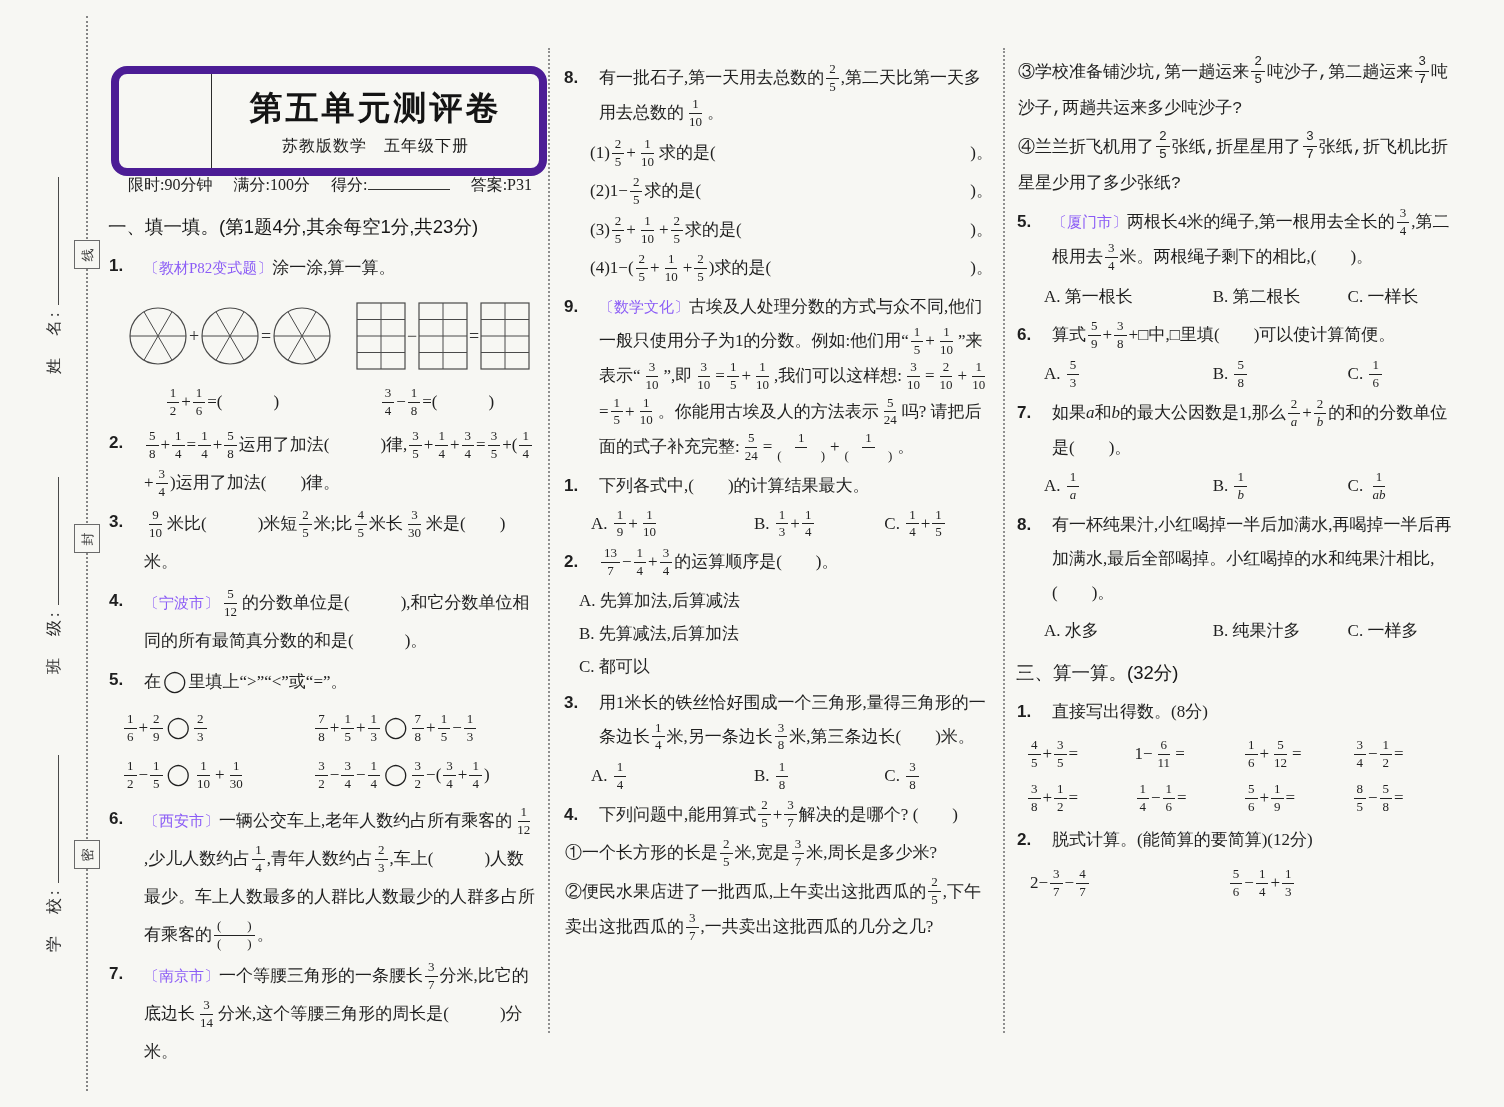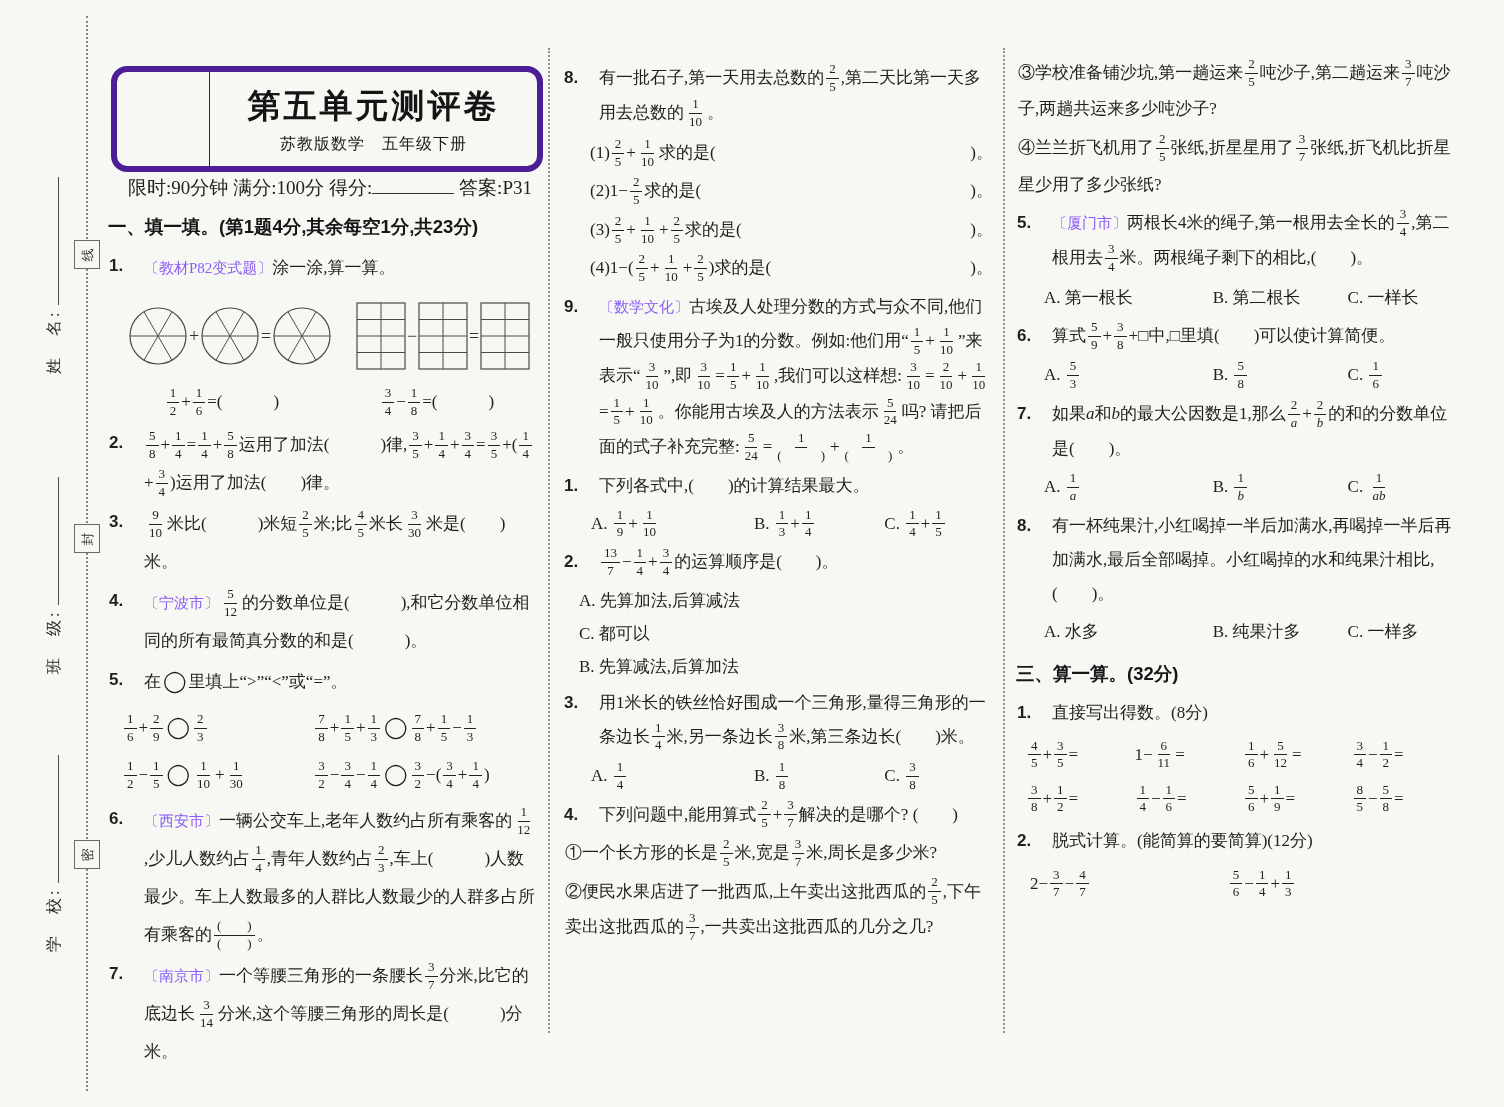--- a/index.html
+++ b/index.html
@@ -9,46 +9,46 @@
   .seal-line{position:absolute;left:86px;top:16px;height:1075px;border-left:2px dotted #858585;}
   .seal-box{position:absolute;left:74px;width:24px;height:27px;border:1.5px solid #6a6a6a;
             background:#f7f7f3;display:flex;align-items:center;justify-content:center;z-index:2;}
   .seal-box span{transform:rotate(-90deg);font-size:13px;color:#333;}
   .field{position:absolute;white-space:nowrap;font-size:16px;letter-spacing:3px;color:#2a2a2a;
          transform:rotate(-90deg);transform-origin:left top;}
   .wline{display:inline-block;width:128px;border-bottom:1.5px solid #4a4a4a;height:13px;margin-left:5px;}
   
   .vsep{position:absolute;top:48px;height:985px;border-left:2px dotted #8f8f8f;}
   
-  .hdr-box{position:absolute;left:111px;top:66px;width:420px;height:94px;border:6px solid #4c1d95;
+  .hdr-box{position:absolute;left:111px;top:66px;width:420px;height:94px;border:8px solid #4c1d95;
            border-radius:16px;display:flex;background:#f7f7f3;}
   .hdr-left{width:92px;border-right:1.5px solid #2b2b2b;border-radius:14px 0 0 14px;}
   .hdr-right{flex:1;display:flex;flex-direction:column;align-items:center;justify-content:center;gap:5px;}
   .title{font-family:"Liberation Sans","DejaVu Sans",sans-serif;font-weight:900;font-size:33px;
          letter-spacing:3px;color:#141414;}
   .subtitle{font-family:"Liberation Sans","DejaVu Sans",sans-serif;font-weight:400;font-size:16px;
             letter-spacing:1px;color:#1c1c1c;}
   .meta{position:absolute;left:128px;top:175px;width:404px;display:flex;justify-content:space-between;
-        font-size:19px;color:#222;}
+        font-size:16px;color:#222;}
   .score-line{display:inline-block;width:82px;border-bottom:1.5px solid #333;height:12px;}
   
   .col{position:absolute;font-size:17px;}
   #col1{left:108px;top:203px;width:430px;}
   #col2{left:563px;top:58px;width:430px;}
   #col3{left:1016px;top:52px;width:444px;}
   
-  .sec-head{font-family:"Liberation Sans","DejaVu Sans",sans-serif;font-weight:700;font-size:18.5px;
+  .sec-head{font-family:"Liberation Sans","DejaVu Sans",sans-serif;font-weight:400;font-size:18.5px;
             line-height:30px;margin:9px 0 7px;color:#161616;}
   .question{position:relative;padding-left:36px;margin:3px 0;}
   .qnum{position:absolute;left:1px;top:0;font-family:"Liberation Sans","DejaVu Sans",sans-serif;
         font-weight:700;font-size:17px;line-height:34px;}
   .qtext{line-height:34px;}
   #col1 .qtext{line-height:38px;}
   .para{line-height:34px;margin:3px 0 3px 2px;}
-  #col3 .para{line-height:36px;}
+  #col3 .para{line-height:36px;font-family:Liberation Mono, monospace;}
   .fill-line{display:flex;margin:2px 0 2px 27px;line-height:36px;}
   .fill{flex:1;}
   .opts{display:grid;grid-template-columns:1.5fr 1.2fr 1fr;margin-left:28px;line-height:36px;}
   .opt-line{margin-left:16px;line-height:33px;}
   .row2{display:grid;grid-template-columns:46% 54%;margin-left:14px;line-height:46px;}
   .rowc{display:grid;grid-template-columns:53% 47%;text-align:center;line-height:42px;margin:4px 0 0;}
   .row4{display:grid;grid-template-columns:repeat(4,1fr);margin-left:10px;line-height:44px;}
   
   .frac{display:inline-flex;flex-direction:column;align-items:center;vertical-align:middle;
         margin:0 2px;font-size:13px;line-height:1.3;transform:translateY(-1px);}
@@ -455,22 +455,22 @@
             <span class="fd">7</span>
           </span>−<span class="frac">
             <span class="fn">1</span>
             <span class="fd">4</span>
           </span>+<span class="frac">
             <span class="fn">3</span>
             <span class="fd">4</span>
           </span>的运算顺序是(　　)。</div>
       </div>
       <div class="opt-line">A. 先算加法,后算减法</div>
+      <div class="opt-line">B. 先算减法,后算加法</div>
       <div class="opt-line">C. 都可以</div>
-      <div class="opt-line">B. 先算减法,后算加法</div>
       <div class="question">
         <span class="qnum">3.</span>
         <div class="qtext">用1米长的铁丝恰好围成一个三角形,量得三角形的一条边长<span class="frac">
             <span class="fn">1</span>
             <span class="fd">4</span>
           </span>米,另一条边长<span class="frac">
             <span class="fn">3</span>
             <span class="fd">8</span>
           </span>米,第三条边长(　　)米。</div>
       </div>

